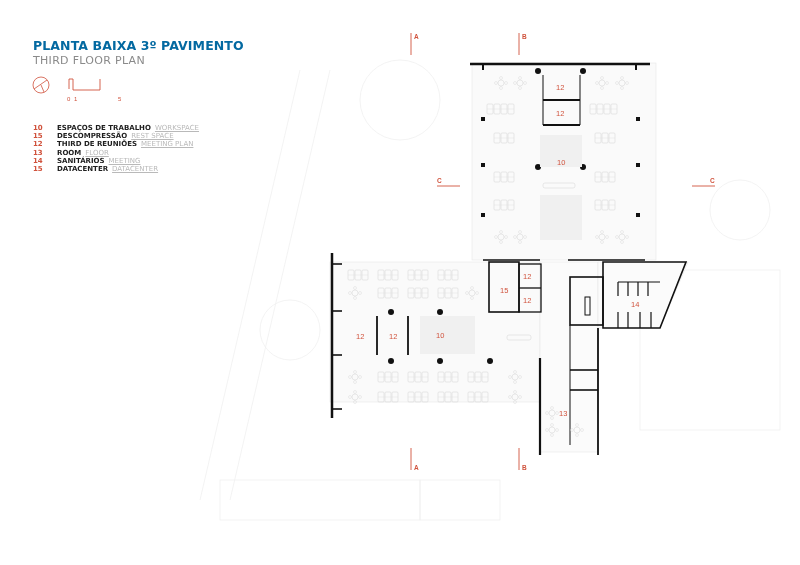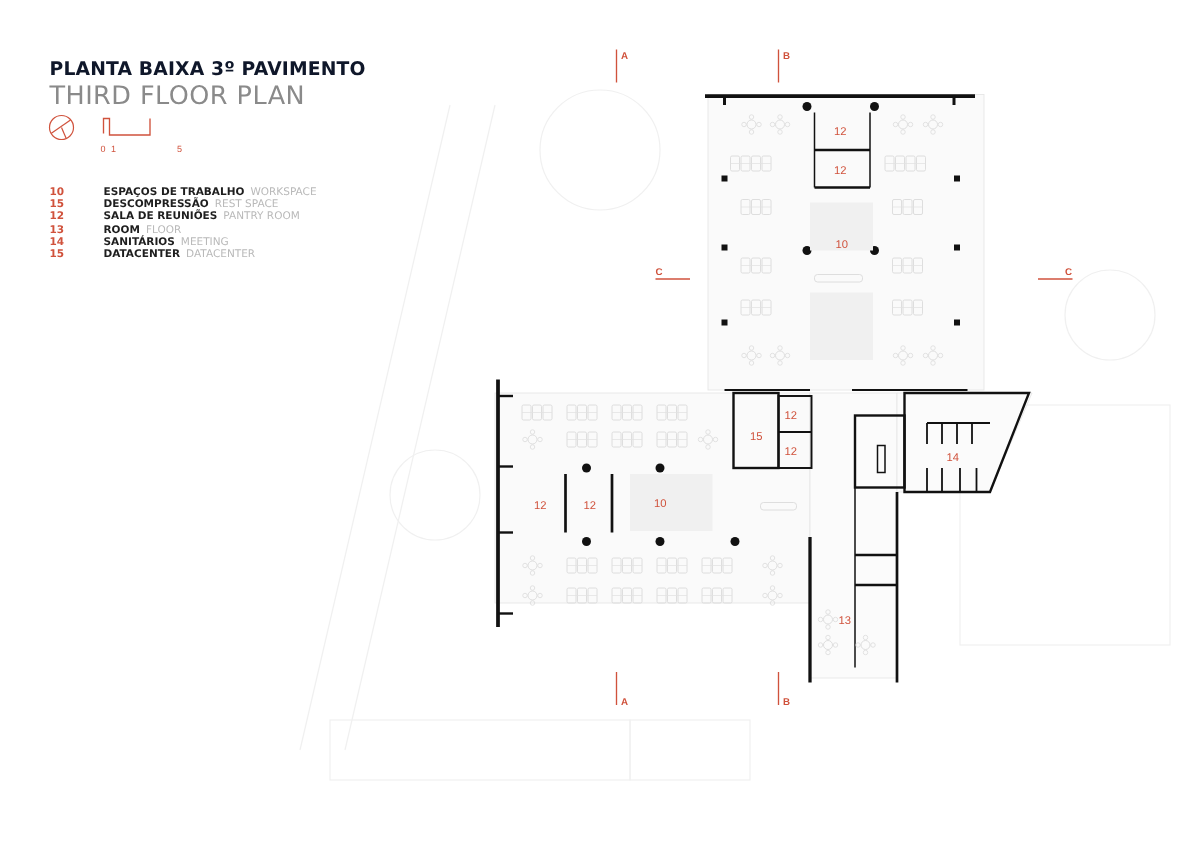--- a/index.html
+++ b/index.html
@@ -1,23 +1,23 @@
 <!DOCTYPE html>
 <html><head>
 <meta charset="utf-8">
 <style>
   html,body{margin:0;padding:0;background:#ffffff;}
   body{width:800px;height:565px;position:relative;overflow:hidden;font-family:"DejaVu Sans","Liberation Sans",sans-serif;}
-  .title{position:absolute;left:33px;top:38px;font-size:12.5px;font-weight:bold;color:#0f172a;letter-spacing:0.1px;}
-  .subtitle{position:absolute;left:33px;top:54px;font-size:17px;color:#8a8a8a;letter-spacing:0.3px;text-align:center;}
+  .title{position:absolute;left:33px;top:38px;font-size:12.5px;font-weight:bold;color:#0369a1;letter-spacing:0.1px;}
+  .subtitle{position:absolute;left:33px;top:54px;font-size:11px;color:#8a8a8a;letter-spacing:0.3px;text-align:center;}
   .legend{position:absolute;left:33px;top:124px;font-size:7px;line-height:8.2px;}
   .legend-row{display:flex;white-space:nowrap;}
   .legend-num{width:24px;color:#d0523c;font-weight:bold;}
-  .legend-pt{font-weight:bold;color:#1e1e1e;margin-right:4px;margin-left:12px;}
-  .legend-en{color:#b9b9b9;}
+  .legend-pt{font-weight:bold;color:#1e1e1e;margin-right:4px;}
+  .legend-en{color:#b9b9b9;text-decoration:underline;}
   .scale-svg{position:absolute;left:30px;top:76px;}
   .plan-svg{position:absolute;left:0;top:0;}
   .room-label{font-family:"Liberation Sans","DejaVu Sans",sans-serif;font-size:7.5px;fill:#d0523c;}
   .section-label{font-family:"Liberation Sans","DejaVu Sans",sans-serif;font-size:6.5px;fill:#d0523c;font-weight:bold;}
   .scale-num{font-family:"Liberation Sans","DejaVu Sans",sans-serif;font-size:6px;fill:#d0523c;}
 </style>
 </head>
 <body>
 
 <div class="title">PLANTA BAIXA 3º PAVIMENTO</div>
@@ -41,22 +41,22 @@
     <span class="legend-pt">ESPAÇOS DE TRABALHO</span>
     <span class="legend-en">WORKSPACE</span>
   </div>
   <div class="legend-row">
     <span class="legend-num">15</span>
     <span class="legend-pt">DESCOMPRESSÃO</span>
     <span class="legend-en">REST SPACE</span>
   </div>
   <div class="legend-row">
     <span class="legend-num">12</span>
-    <span class="legend-pt">SALA DE REUNIÕES</span>
-    <span class="legend-en">PANTRY ROOM</span>
+    <span class="legend-pt">THIRD DE REUNIÕES</span>
+    <span class="legend-en">MEETING PLAN</span>
   </div>
   <div class="legend-row">
     <span class="legend-num">13</span>
     <span class="legend-pt">ROOM</span>
     <span class="legend-en">FLOOR</span>
   </div>
   <div class="legend-row">
     <span class="legend-num">14</span>
     <span class="legend-pt">SANITÁRIOS</span>
     <span class="legend-en">MEETING</span>

